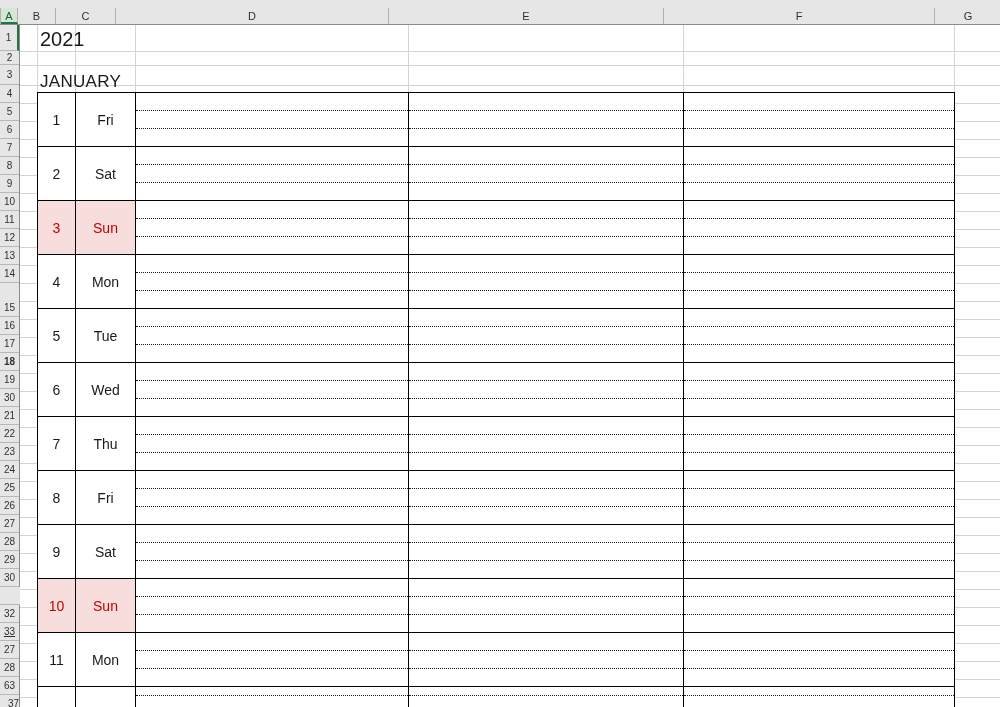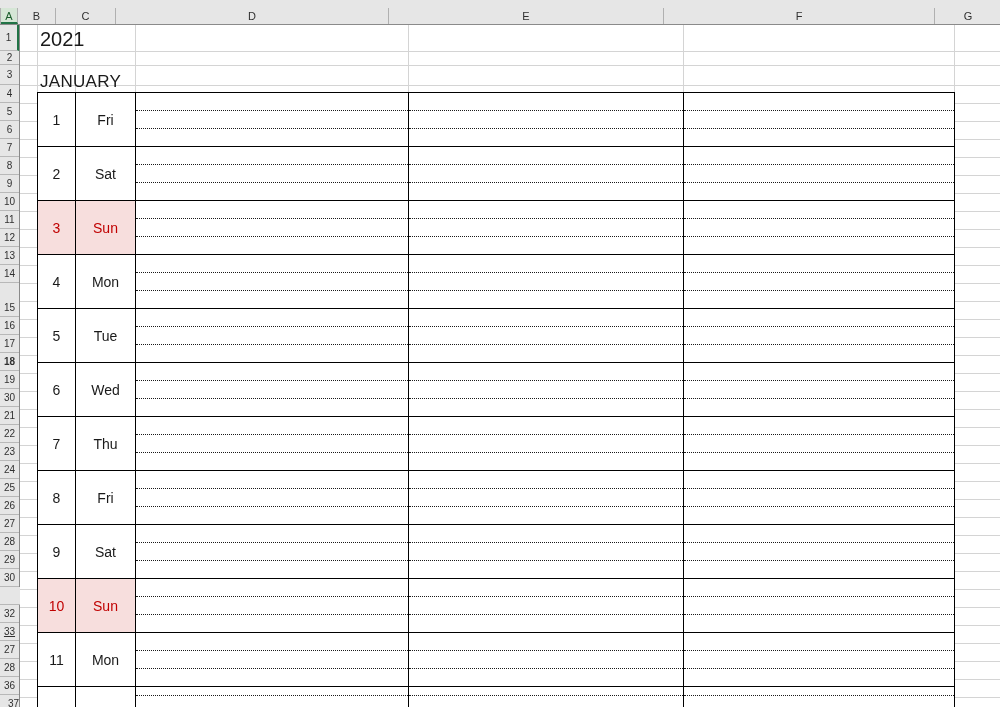--- a/index.html
+++ b/index.html
@@ -258,21 +258,21 @@
       <div class="row-head" style="height: 18px; line-height: 17px;">26</div>
       <div class="row-head" style="height: 18px; line-height: 17px;">27</div>
       <div class="row-head" style="height: 18px; line-height: 17px;">28</div>
       <div class="row-head" style="height: 18px; line-height: 17px;">29</div>
       <div class="row-head" style="height: 18px; line-height: 17px; text-align: center;">30</div>
       <div class="row-head" style="height: 18px; line-height: 17px; padding-left: 25px;">31</div>
       <div class="row-head" style="height: 18px; line-height: 17px;">32</div>
       <div class="row-head" style="height: 18px; line-height: 17px; text-decoration: underline;">33</div>
       <div class="row-head" style="height: 18px; line-height: 17px;">27</div>
       <div class="row-head" style="height: 18px; line-height: 17px;">28</div>
-      <div class="row-head" style="height: 18px; line-height: 17px;">36</div>
+      <div class="row-head" style="height: 18px; line-height: 17px;">63</div>
       <div class="row-head" style="height: 18px; line-height: 17px; text-align: right;">37</div>
     </div>
 
   <div class="sheet">
     <div class="gridlines" id="gridlines-host">
         <div class="gl-h" style="top: 26px;"></div>
         <div class="gl-h" style="top: 40px;"></div>
         <div class="gl-h" style="top: 60px;"></div>
         <div class="gl-h" style="top: 78px;"></div>
         <div class="gl-h" style="top: 96px;"></div>

